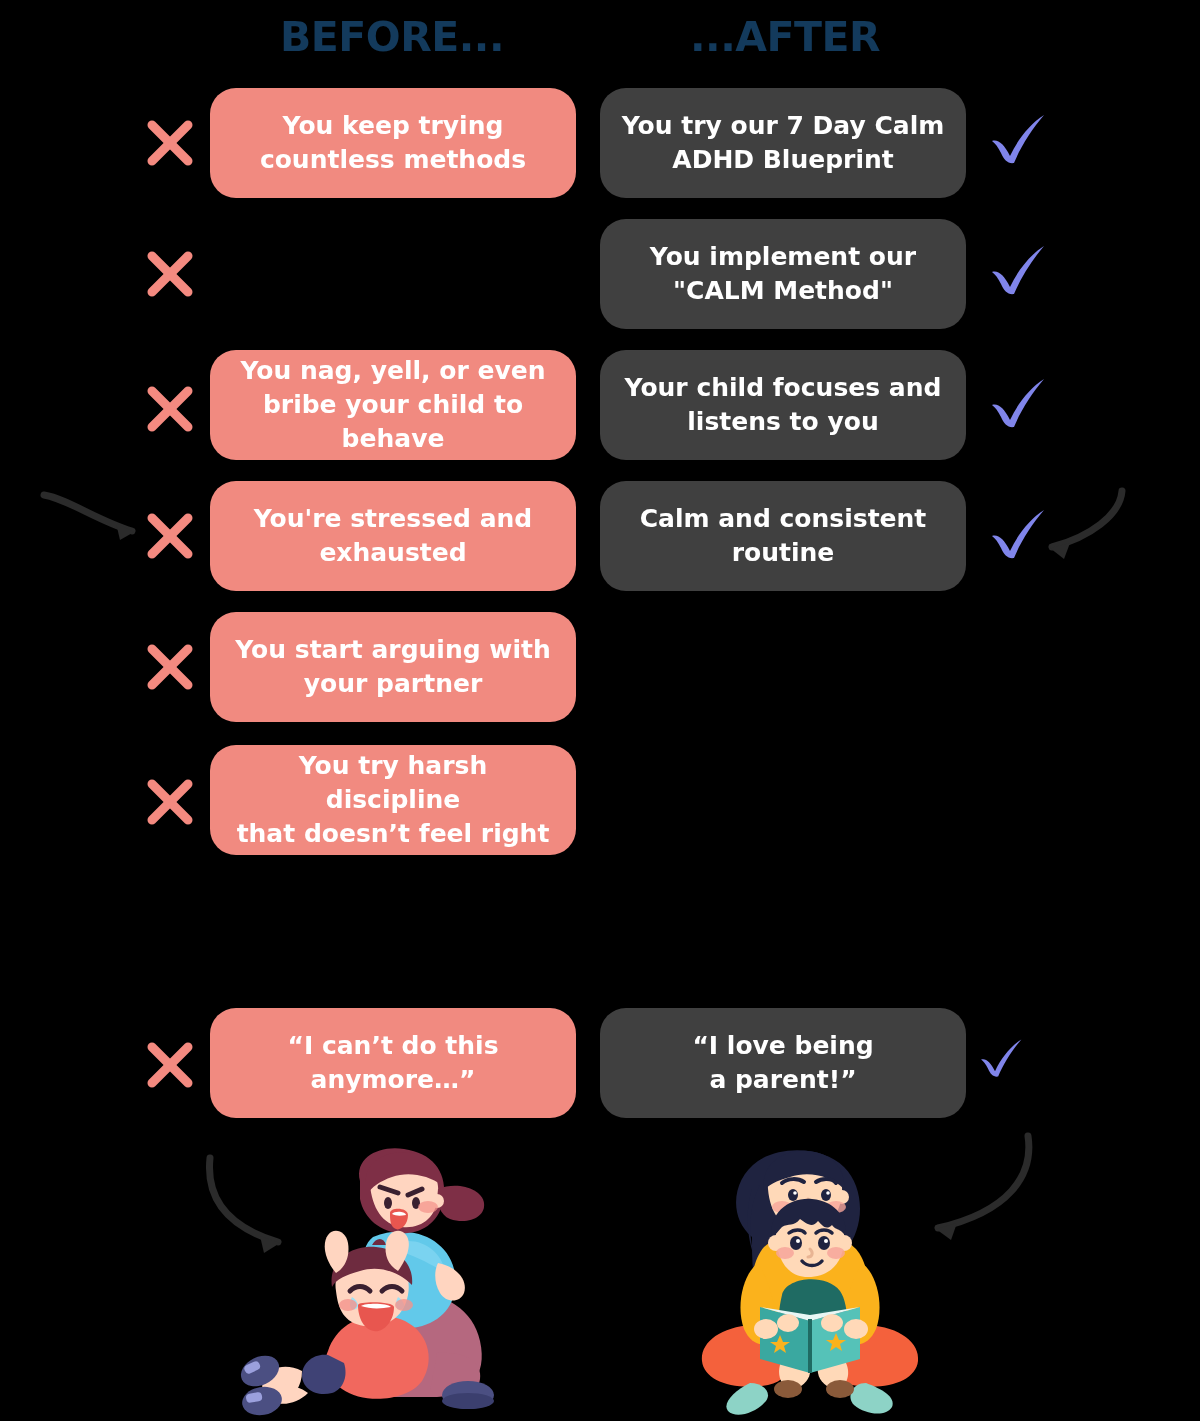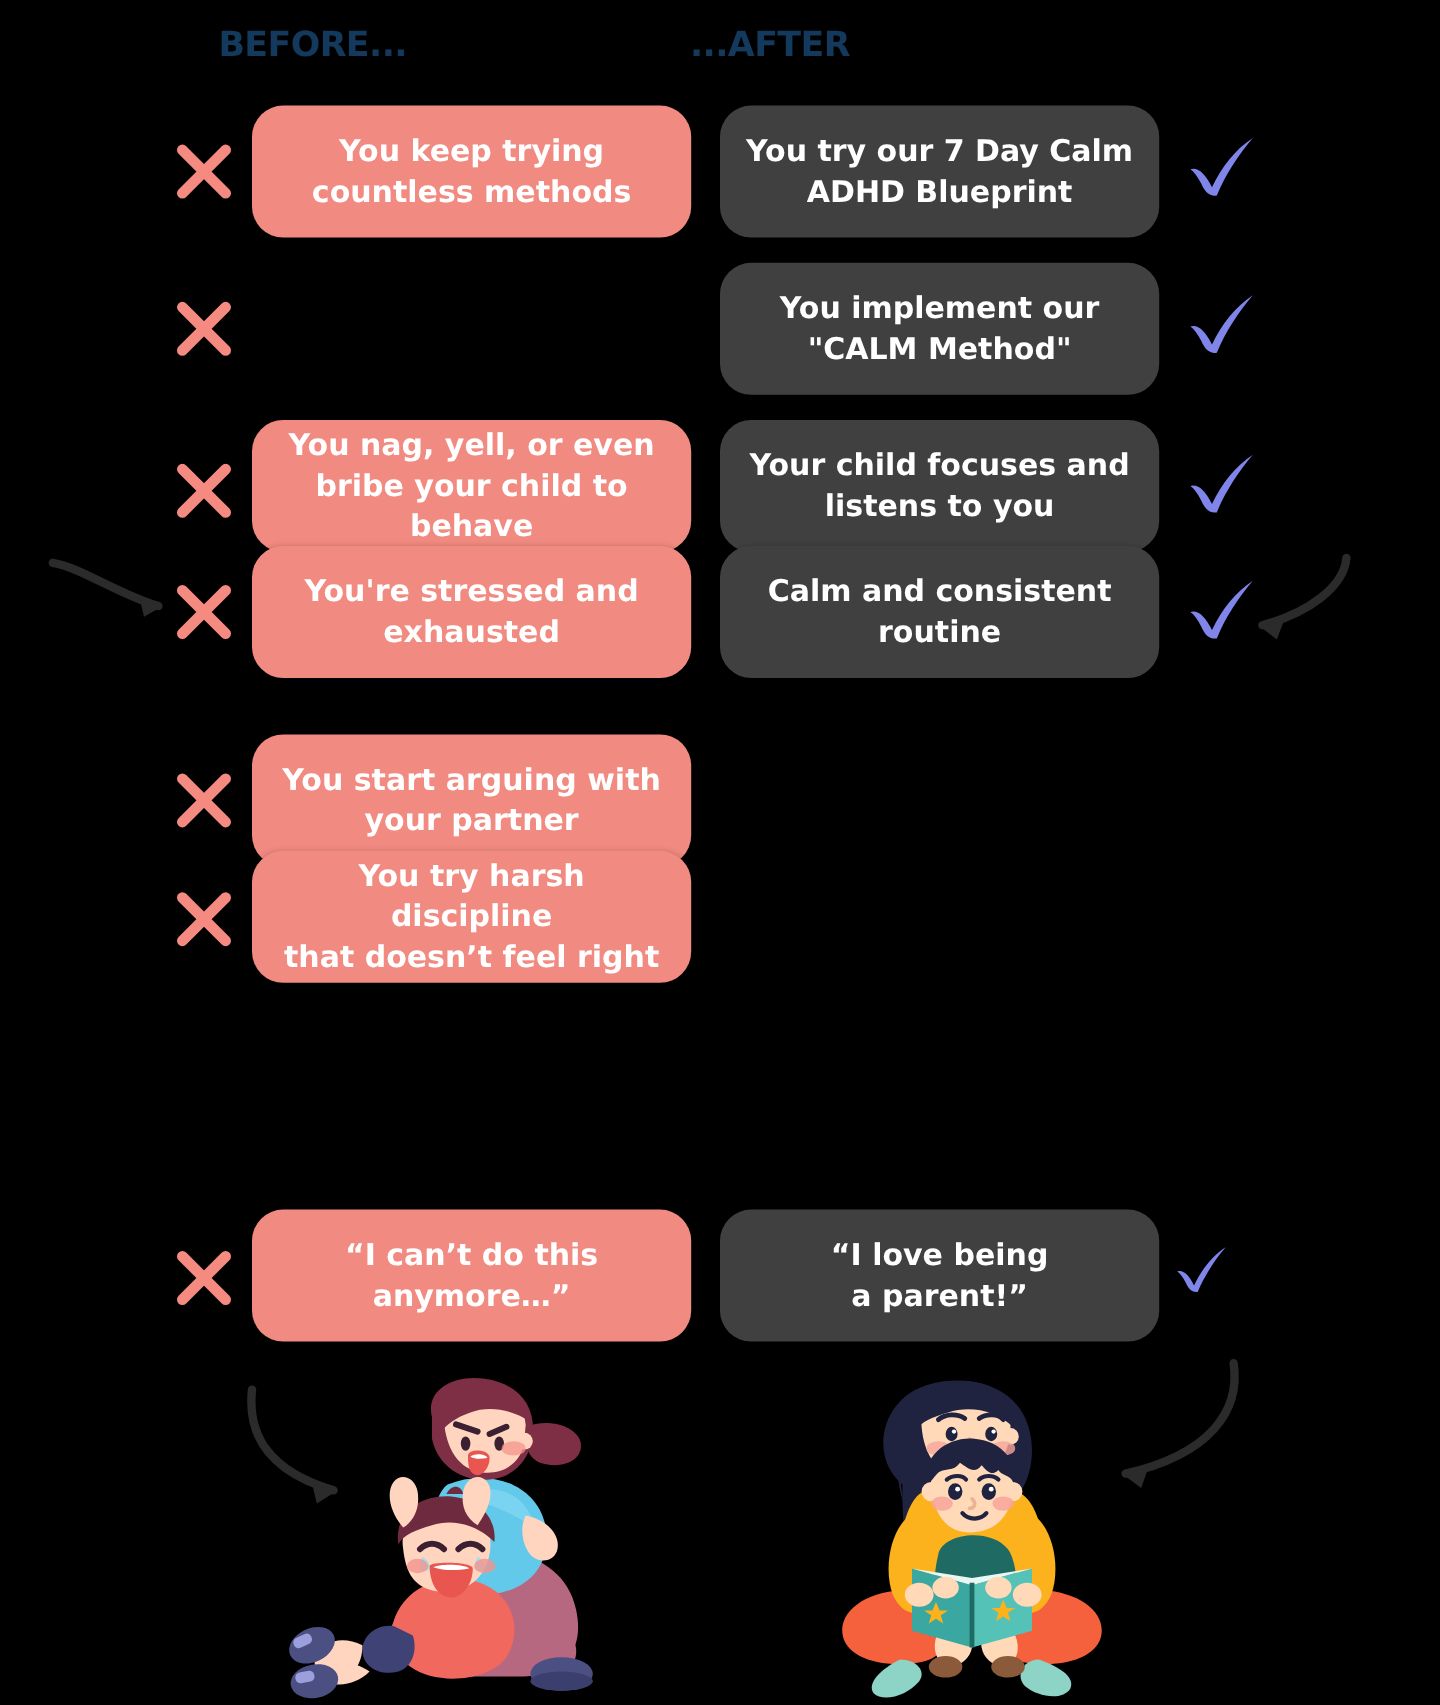--- a/index.html
+++ b/index.html
@@ -18,23 +18,24 @@
     width: 1200px;
     height: 1421px;
     background: #000000;
   }
 
   
   .col-header {
     position: absolute;
     top: 14px;
     width: 420px;
+    text-align: center;
     font-family: "DejaVu Sans", sans-serif;
     font-weight: bold;
-    font-size: 29px;
+    font-size: 41px;
     line-height: 46px;
     letter-spacing: -0.5px;
     color: #133a5c;
     white-space: nowrap;
   }
   .col-header.before { left: 182px; }
   .col-header.after  { left: 575px; }
 
   
   .row {
@@ -168,21 +169,21 @@
       <span class="txt">Your child focuses and
 listens to you</span>
     </div>
     <div class="checkmark" style="top:22px;">
       <svg viewBox="0 0 62 62" xmlns="http://www.w3.org/2000/svg" aria-hidden="true">
         <path d="M4 33 C10 31 16 36 22 48 C30 31 42 16 56 7 C44 21 33 38 26 55 C20 56 16 52 13 45 C10 39 7 35 4 33 Z" fill="#8085ea"></path>
       </svg>
     </div>
   </div>
 
-  <div class="row" style="top:455px;border-radius:17px;">
+  <div class="row" style="top:481px;border-radius:17px;">
 
     <div class="arrow" style="left:38px; top:6px;">
       <svg width="110" height="70" viewBox="0 0 110 70" xmlns="http://www.w3.org/2000/svg" aria-hidden="true">
         <path d="M6 8 C30 12 60 34 94 44" fill="none" stroke="#2b2b2b" stroke-width="7" stroke-linecap="round"></path>
         <path d="M96 45 L78 36 L82 53 Z" fill="#2b2b2b"></path>
       </svg>
     </div>
 
     <div class="xmark" style="top:28px;">
       <svg viewBox="0 0 54 54" xmlns="http://www.w3.org/2000/svg" aria-hidden="true">
@@ -224,21 +225,21 @@
           <line x1="45" y1="9" x2="9" y2="45"></line>
         </g>
       </svg>
     </div>
     <div class="pill left">
       <span class="txt">You start arguing with
 your partner</span>
     </div>
   </div>
 
-  <div class="row" style="top:709px;">
+  <div class="row" style="top:745px;">
     <div class="xmark" style="top:30px;">
       <svg viewBox="0 0 54 54" xmlns="http://www.w3.org/2000/svg" aria-hidden="true">
         <g stroke="#f48a80" stroke-width="9" stroke-linecap="round">
           <line x1="9" y1="9" x2="45" y2="45"></line>
           <line x1="45" y1="9" x2="9" y2="45"></line>
         </g>
       </svg>
     </div>
     <div class="pill left">
       <span class="txt">You try harsh  discipline

